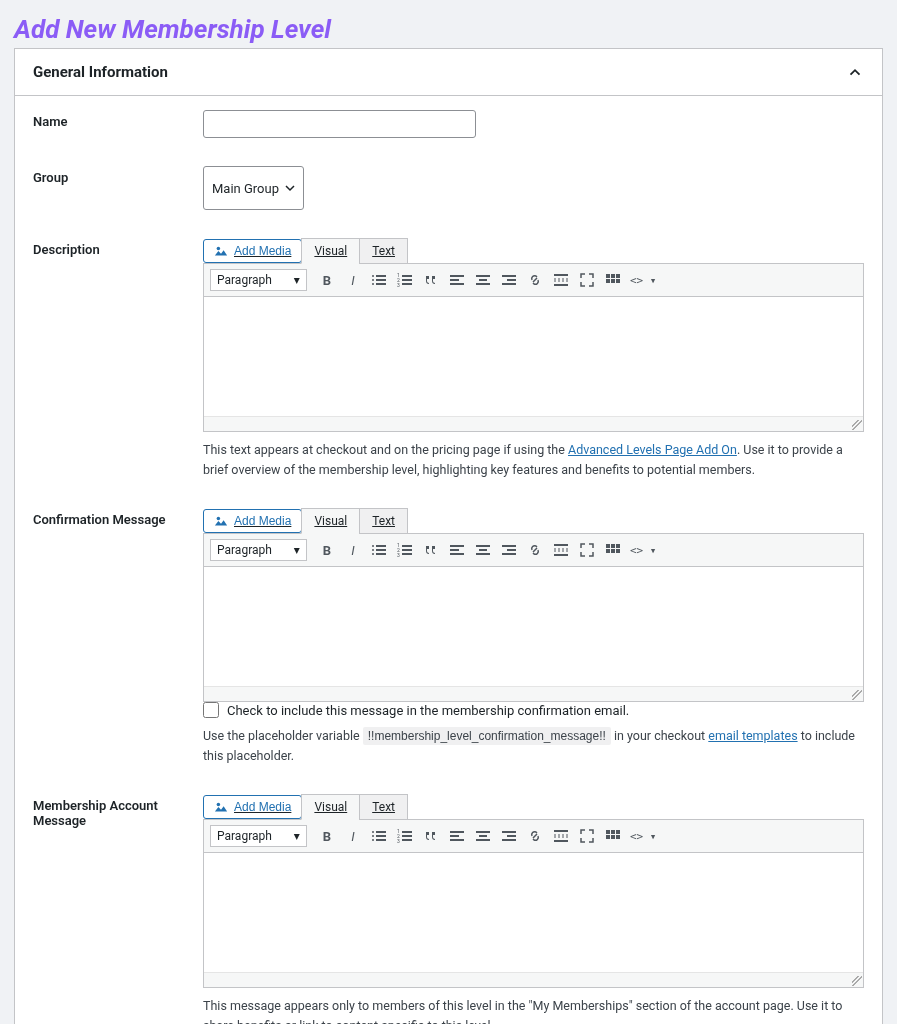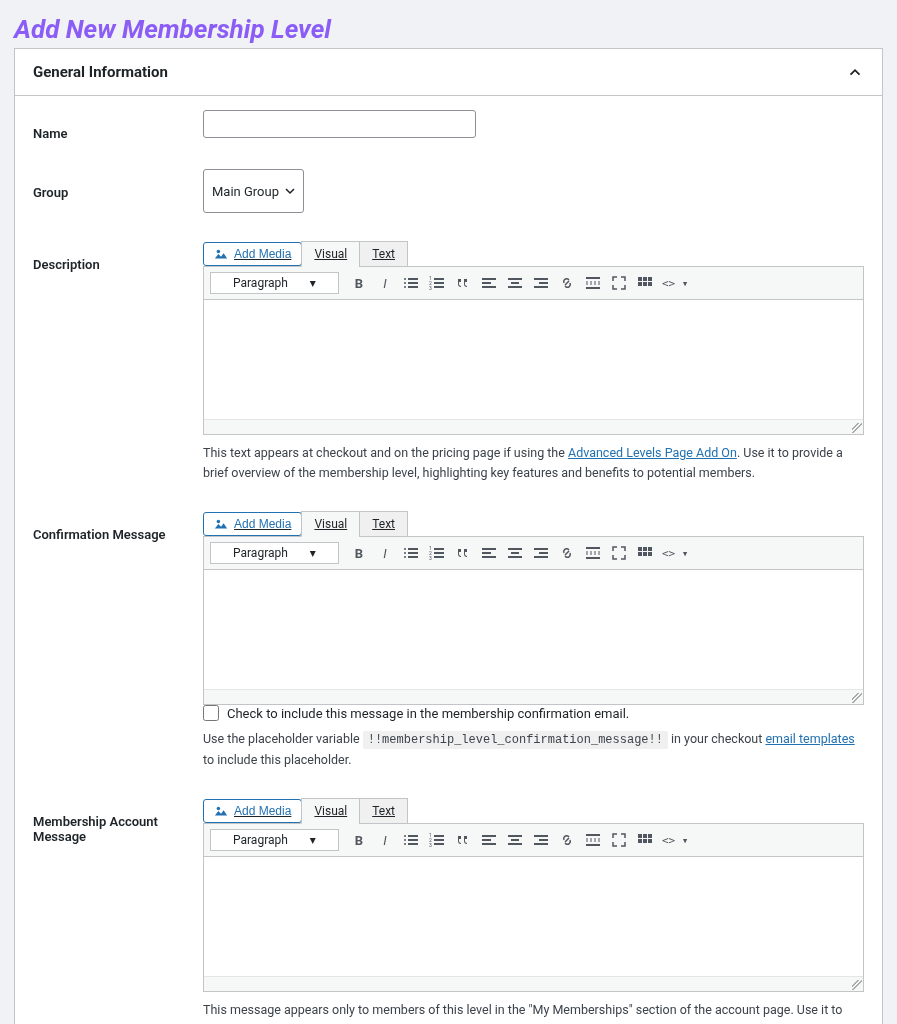--- a/index.html
+++ b/index.html
@@ -40,21 +40,20 @@
   align-items: flex-start;
   margin-bottom: 28px;
 }
 .form-row:last-child { margin-bottom: 0; }
 .form-label {
   width: 170px;
   flex-shrink: 0;
   font-weight: 600;
   font-size: 13px;
   padding-top: 4px;
-  margin-top: 12px;
 }
 .form-field { flex: 1; }
 input[type="text"] {
   width: 273px;
   height: 28px;
   border: 1px solid #8c8f94;
   border-radius: 3px;
   padding: 0 8px;
   font-size: 13px;
 }
@@ -109,21 +108,21 @@
   border-bottom: 1px solid #c3c4c7;
   padding: 4px 6px;
   display: flex;
   align-items: center;
   gap: 2px;
   flex-wrap: wrap;
 }
 .paragraph-select {
   border: 1px solid #c3c4c7;
   background: #fff;
-  padding: 3px 22px;
+  padding: 3px 6px;
   font-size: 12px;
   display: inline-flex;
   align-items: flex-start;
   gap: 22px;
   cursor: pointer;
   margin-right: 6px;
 }
 .tbtn {
   width: 24px;
   height: 24px;
@@ -173,21 +172,21 @@
   height: 16px;
   border: 1px solid #8c8f94;
   border-radius: 3px;
   cursor: pointer;
 }
 code {
   background: #f0f0f1;
   padding: 2px 5px;
   font-size: 12px;
   border-radius: 2px;
-  font-family: Liberation Mono, monospace;
+  font-family: Liberation Sans, sans-serif;
 }
 </style>
 </head>
 <body>
 
 <h1>Add New Membership Level</h1>
 
 <div class="panel">
   <div class="panel-header">
     <h2>General Information</h2>

